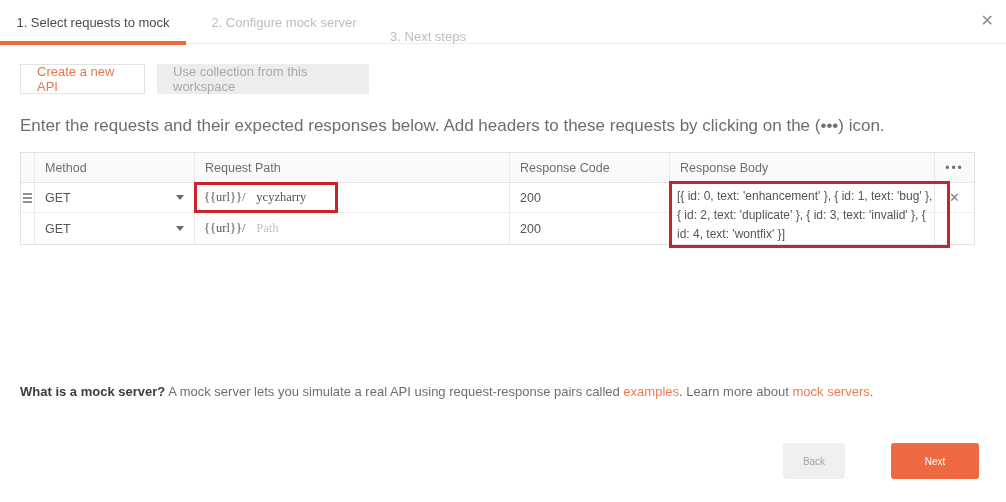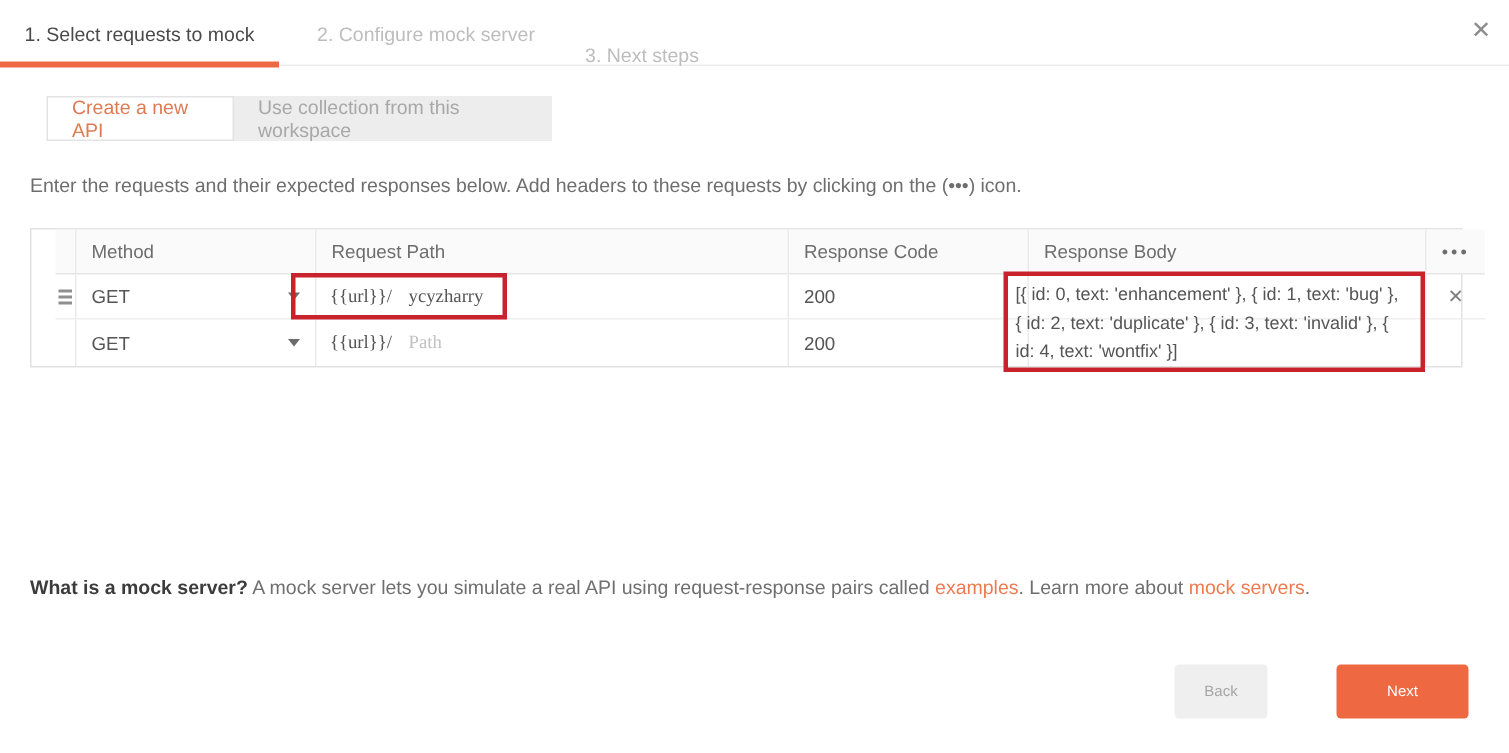--- a/index.html
+++ b/index.html
@@ -10,31 +10,31 @@
   
   .tabbar { position:absolute; top:0; left:0; width:1006px; height:44px; border-bottom:1px solid #ECECEC; display:flex; }
   .tab { height:44px; display:flex; align-items:center; justify-content:center; font-size:13px; color:#BDBDBD; cursor:pointer; position:relative; }
   .tab.t1 { width:186px; color:#4A4A4A;align-items:center; }
   .tab.t2 { width:196px; }
   .tab.t3 { width:92px;align-items:flex-end; }
   .tab-underline { position:absolute; left:0; bottom:-1px; width:100%; height:4px; background:#EE6842; }
   .close-x { position:absolute; top:11px; right:12px; font-size:16px; color:#8C8C8C; cursor:pointer; line-height:20px; }
 
   
-  .segments { position:absolute; top:64px; left:31px; display:flex; height:30px; }
+  .segments { position:absolute; top:64px; left:20px; display:flex; height:30px;gap:12px; }
   .seg { display:flex; align-items:center; padding:0 16px; font-size:13px; cursor:pointer; }
   .seg.active { background:#fff; border:1px solid #E3E3E3; color:#DF7A52; justify-content:center; width:125px; }
   .seg.inactive { background:#EDEDED; color:#A8A8A8; width:212px; justify-content:center; }
 
   
-  .instruction { position:absolute; top:116px; left:20px; font-size:13px; color:#6E6E6E; }
+  .instruction { position:absolute; top:116px; left:20px; font-size:17px; color:#6E6E6E; }
 
   
   .mock-table { position:absolute; top:152px; left:20px; width:955px; border:1px solid #E2E2E2; display:grid;
-    grid-template-columns:13px 160px 315px 160px 265px 40px; grid-template-rows:30px 30px 31px; background:#fff;padding-left:16px; }
+    grid-template-columns:13px 160px 315px 160px 265px 40px; grid-template-rows:30px 30px 31px; background:#fff; }
   .cell { display:flex; align-items:center; padding:0 10px; font-size:12.5px; color:#555; border-left:1px solid #EAEAEA; overflow:hidden; }
   .cell.first { border-left:none; padding:0 2px; justify-content:center; }
   .hdr { background:#FAFAFA; color:#6E6E6E; border-bottom:1px solid #E6E6E6; }
   .r1 { border-bottom:1px solid #EFEFEF; }
   .more-dots { letter-spacing:2px; font-size:12px; color:#6E6E6E; cursor:pointer; }
   .caret { width:0; height:0; border-left:4px solid transparent; border-right:4px solid transparent; border-top:5px solid #6B6B6B; margin-left:auto; }
   .handle { width:10px; display:flex; flex-direction:column; gap:2px; cursor:grab; }
   .handle i { display:block; height:2px; background:#8F8F8F; }
   .pathcell { gap:11px; padding-left:9px;font-family:Liberation Serif, serif; }
   .prefix { color:#555; }

